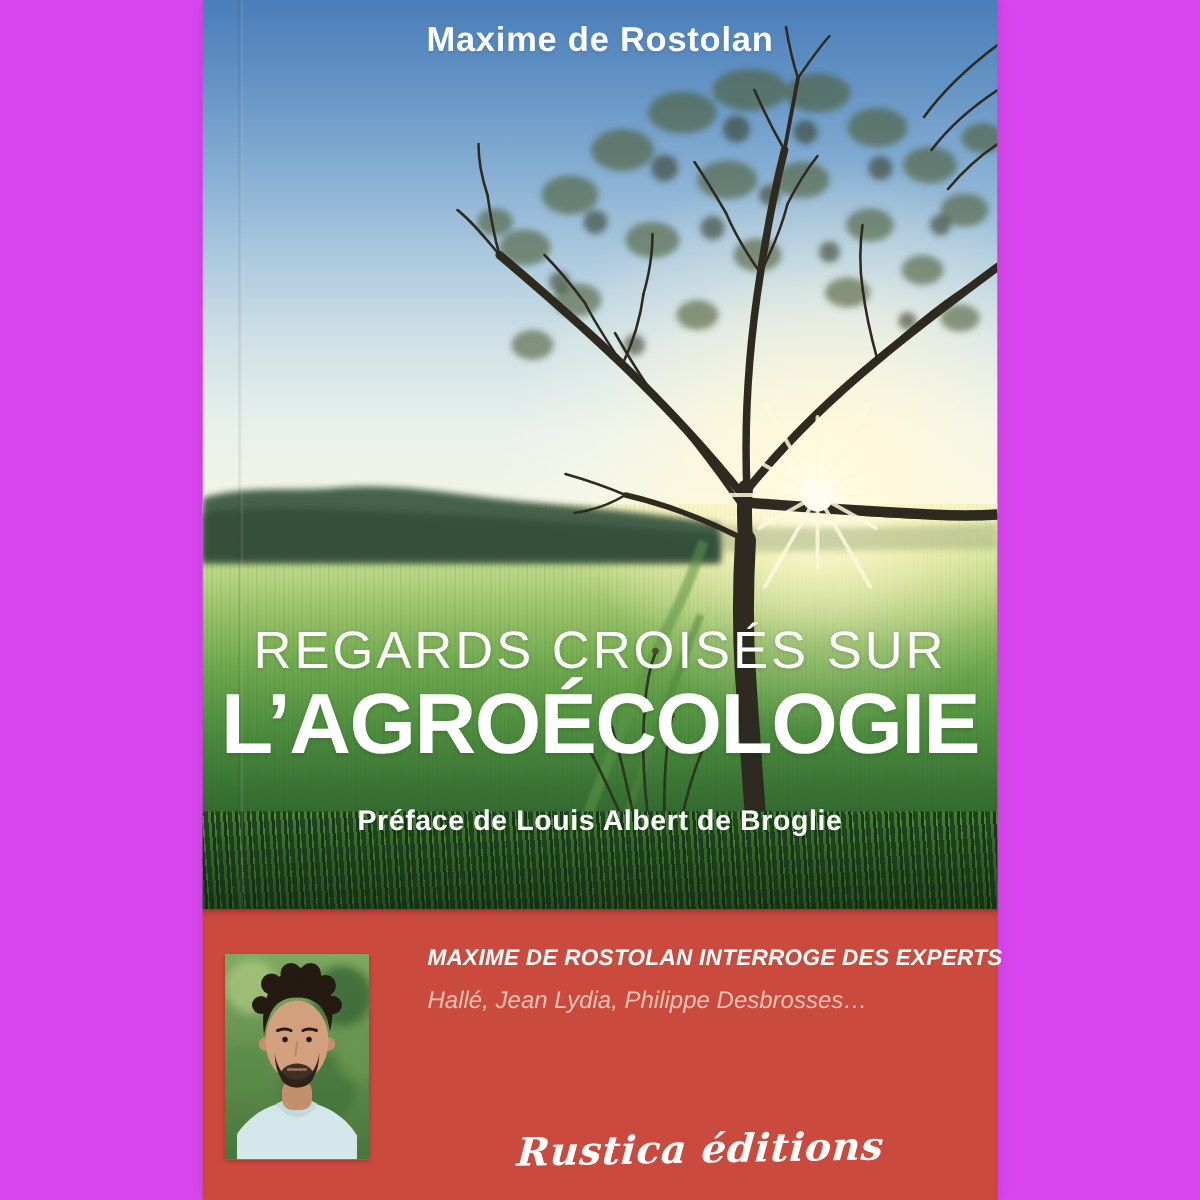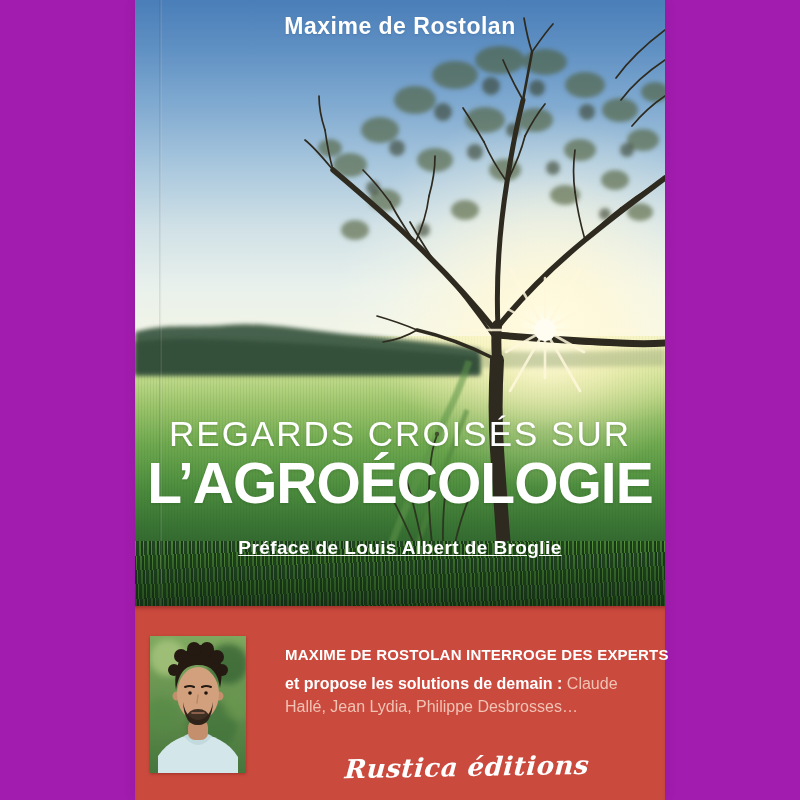--- a/index.html
+++ b/index.html
@@ -1,18 +1,18 @@
 <!DOCTYPE html>
 <html><head>
 <meta charset="utf-8">
 <style>
   * { margin:0; padding:0; box-sizing:border-box; }
   html,body { width:800px; height:800px; background:#ffffff; overflow:hidden;
               font-family:"Liberation Sans", sans-serif; }
-  .stage { position:relative; width:800px; height:800px; background:#a21caf; }
+  .stage { position:relative; width:800px; height:800px; background:#d946ef; }
 
   
   .book { position:absolute; left:135px; top:0; width:530px; height:800px;
           box-shadow:0 0 12px rgba(0,0,0,0.10), inset 8px 0 10px -7px rgba(0,0,0,0.28),
                      inset -6px 0 8px -6px rgba(0,0,0,0.18); }
 
   
   .photo { position:absolute; left:0; top:0; width:530px; height:606px; overflow:hidden; }
   .sky { position:absolute; left:0; top:0; width:530px; height:342px;
     background:
@@ -38,28 +38,28 @@
 
   
   .cover-text { position:absolute; color:#fff; width:530px; text-align:center; left:0; }
   .author-top { top:13px; font-size:23px; font-weight:bold; letter-spacing:0.5px;
                 text-shadow:0 1px 2px rgba(40,80,130,0.25); }
   .title-1 { top:414px; font-size:35px; font-weight:normal; letter-spacing:2px;
              text-shadow:0 1px 3px rgba(0,40,0,0.18); }
   .title-2 { top:452px; font-size:57px; font-weight:700; letter-spacing:-1px; line-height:1.12;
              text-shadow:0 1px 3px rgba(0,40,0,0.18); }
   .preface { top:537px; font-size:19px; font-weight:bold; letter-spacing:0.4px;
-             text-shadow:0 1px 2px rgba(0,40,0,0.25);text-decoration:underline; }
+             text-shadow:0 1px 2px rgba(0,40,0,0.25); }
 
   
   .band { position:absolute; left:0; top:606px; width:530px; height:194px; background:#cb4a3e;
           box-shadow: inset 0 4px 5px -3px rgba(90,15,12,0.55); }
   .portrait { position:absolute; left:15px; top:30px; width:96px; height:137px; overflow:hidden;
               box-shadow:0 1px 3px rgba(90,15,12,0.4); }
-  .band-text { position:absolute; left:150px; top:40px; width:372px; color:#fff; }
+  .band-text { position:absolute; left:150px; top:24px; width:372px; color:#fff;font-style:italic; }
   .headline { font-size:15px; font-weight:bold; letter-spacing:0.2px; white-space:nowrap; margin-bottom:9px; }
   .pline { font-size:16px; line-height:23px; white-space:nowrap; }
   .pline .bold { font-weight:bold; color:#ffffff; }
   .light { color:#f0c3b4; font-weight:normal; }
   .publisher { position:absolute; left:332px; bottom:18px; transform:translateX(-50%) skewX(-5deg) rotate(-1deg);
     font-family:"DejaVu Serif", serif; font-style:italic; font-weight:bold;
     font-size:26px; color:#ffffff; letter-spacing:0.5px; white-space:nowrap; }
 </style>
 </head>
 <body>
@@ -253,21 +253,20 @@
           <path d="M35,51 Q40,49 44,51" stroke="#241a12" stroke-width="2" fill="none" stroke-linecap="round"></path>
           <path d="M52,51 Q56,49 61,51" stroke="#241a12" stroke-width="2" fill="none" stroke-linecap="round"></path>
           <circle cx="40" cy="57" r="1.8" fill="#1e140d"></circle>
             <circle cx="56" cy="57" r="1.8" fill="#1e140d"></circle>
           <path d="M48,59 L47,67" stroke="#b98763" stroke-width="1.5" stroke-linecap="round" fill="none"></path>
         </svg>
       </div>
 
       <div class="band-text">
         <div class="headline">MAXIME DE ROSTOLAN INTERROGE DES EXPERTS</div>
-        <div class="pline"><span class="bold">et propose les solutions de demain :</span> <span class="light">Claude</span></div>
         <div class="pline light">Hallé, Jean Lydia, Philippe Desbrosses…</div>
       </div>
 
       <div class="publisher">Rustica éditions</div>
     </div>
 
   </div>
 </div>
 
 </body></html>

